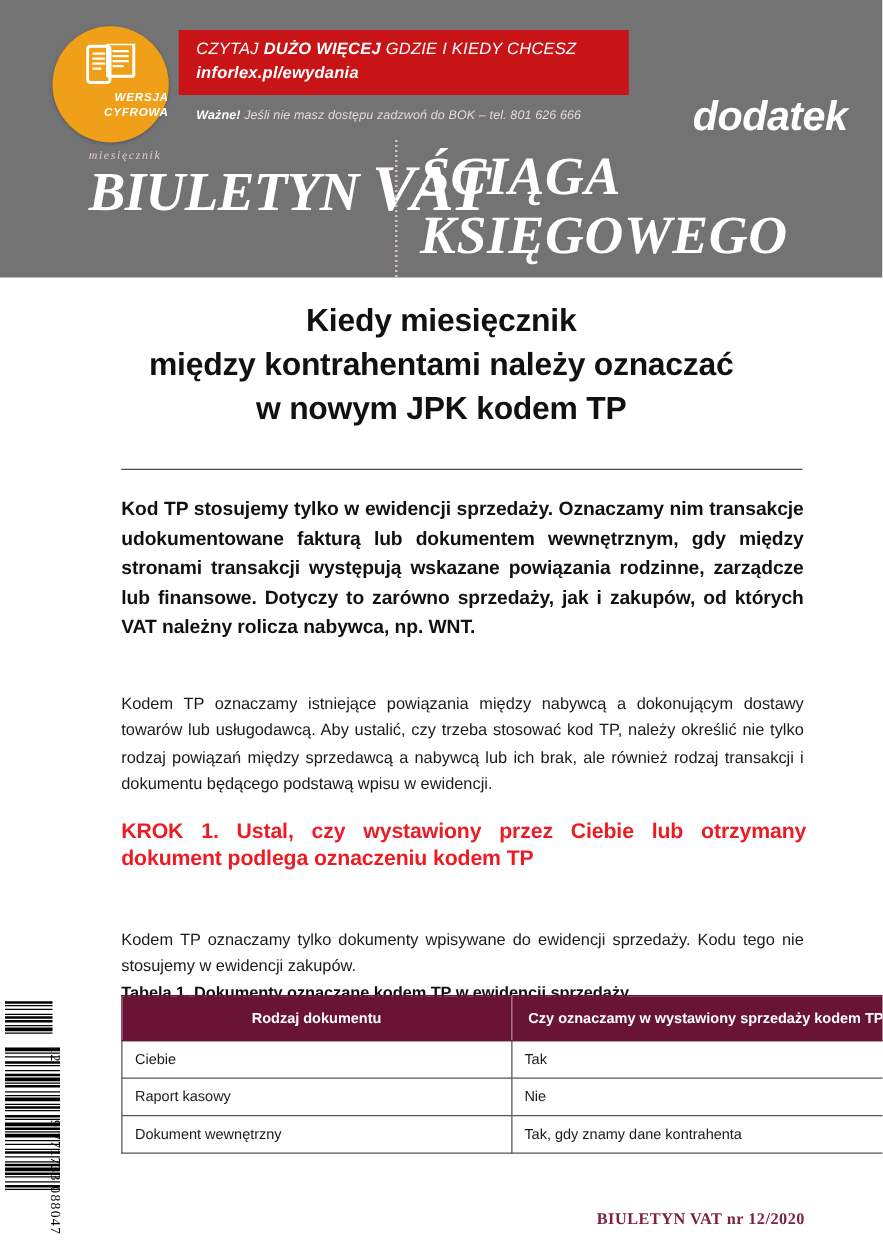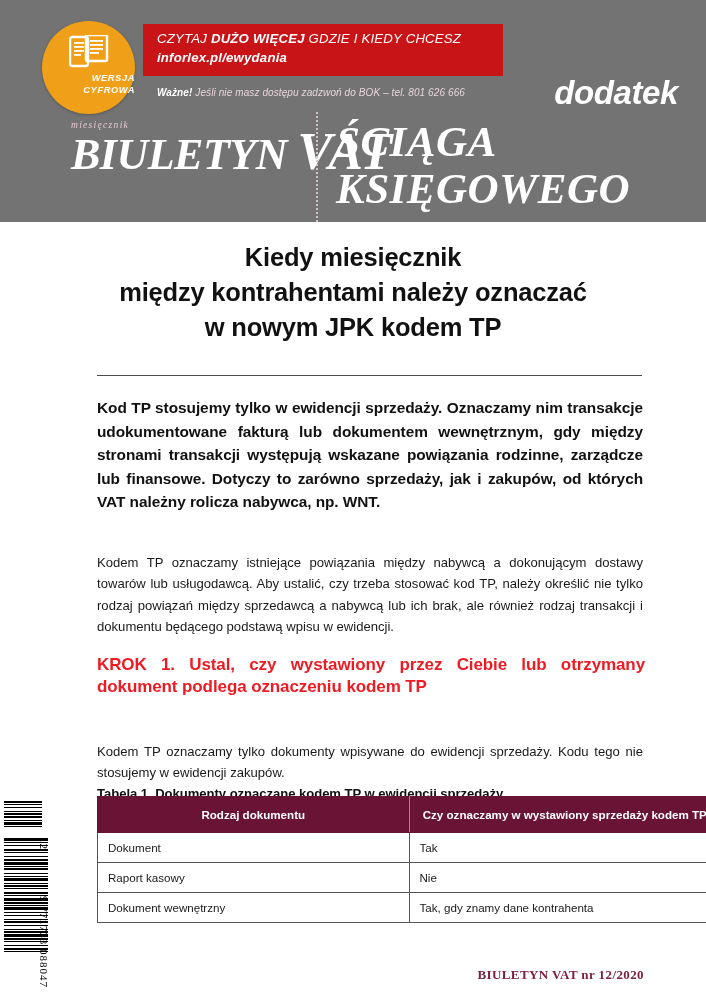--- a/index.html
+++ b/index.html
@@ -379,21 +379,21 @@
 
 <table class="data-table">
   <thead>
     <tr>
       <th style="width:50%">Rodzaj dokumentu</th>
       <th style="width:50%">Czy oznaczamy w wystawiony sprzedaży kodem TP</th>
     </tr>
   </thead>
   <tbody>
     <tr>
-      <td>Dokument</td>
+      <td>Ciebie</td>
       <td>Tak</td>
     </tr>
     <tr>
       <td>Raport kasowy</td>
       <td>Nie</td>
     </tr>
     <tr>
       <td>Dokument wewnętrzny</td>
       <td>Tak, gdy znamy dane kontrahenta</td>
     </tr>

